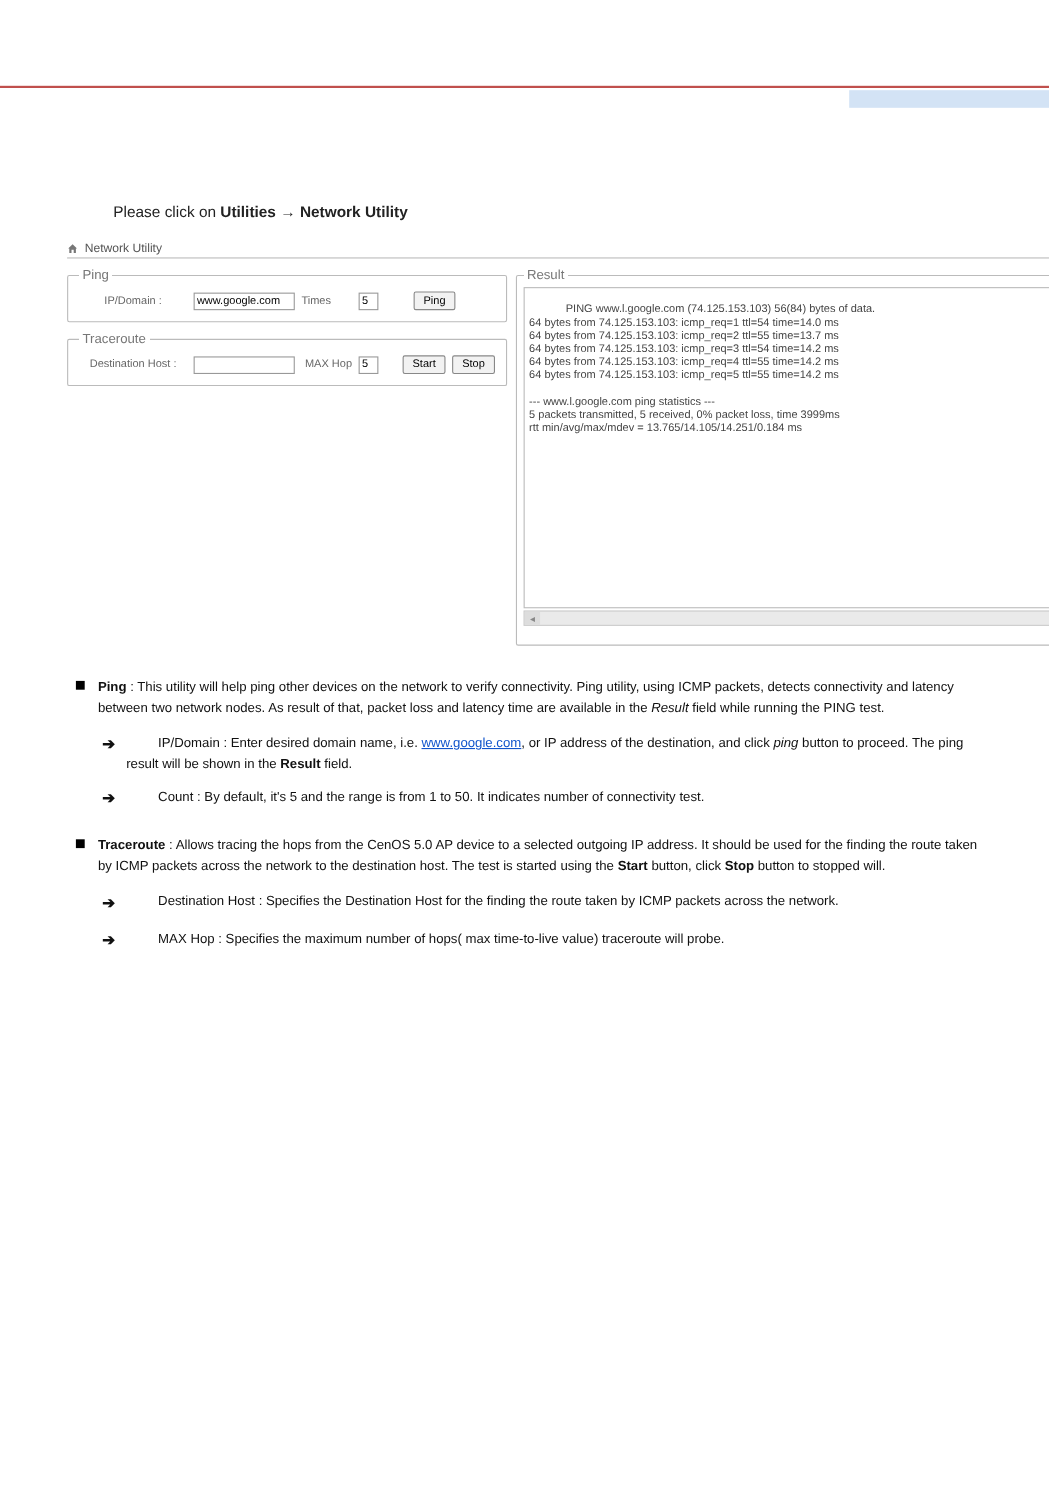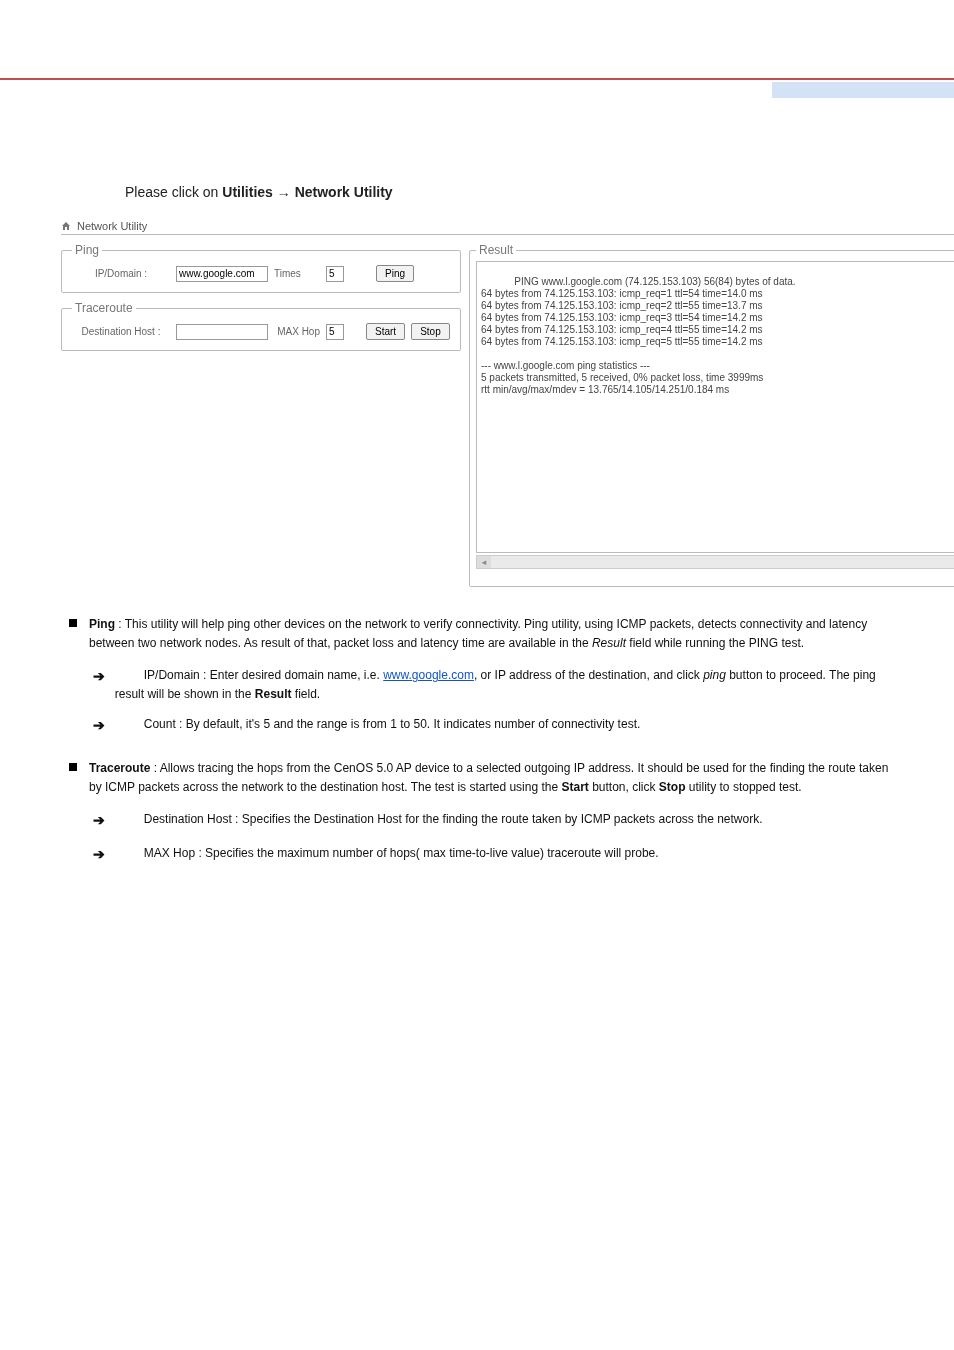--- a/index.html
+++ b/index.html
@@ -5,21 +5,21 @@
   * { box-sizing: border-box; margin: 0; padding: 0; }
   html, body { width: 954px; background: #fff; font-family: Arial, Helvetica, sans-serif; color: #222; }
   body { padding: 0; }
 
   
   .top-rule { height: 2px; background: #c0504d; margin: 78px 0 0 0; }
   .blue-bar { position: absolute; right: 0; top: 82px; width: 182px; height: 16px; background: #d3e3f5; }
 
   .content { width: 924px; margin: 0 auto; position: relative; }
 
-  .section-heading { margin-top: 104px; margin-left: 110px; font-size: 14px; }
+  .section-heading { margin-top: 104px; margin-left: 88px; font-size: 14px; }
   .section-heading .arrow { font-weight: bold; }
   .section-heading strong { font-weight: bold; }
 
   
   .shot {
     margin: 20px 0 0 46px;
     width: 1004px;
     max-width: 1004px;
   }
   .panel-title-row { display: flex; align-items: center; gap: 6px; font-size: 11px; color: #555; margin-left: 0; }
@@ -167,21 +167,21 @@
     <div class="sub">
       <span class="arr">➔</span>
       <div class="text">
         <span class="label">Count</span><span> : By default, it's 5 and the range is from 1 to 50. It indicates number of connectivity test.</span>
       </div>
     </div>
 
     <div class="item" style="margin-top:22px">
       <span class="sq"></span>
       <div class="text">
-        <span class="label">Traceroute</span><span> : Allows tracing the hops from the CenOS 5.0 AP device to a selected outgoing IP address. It should be used for the finding the route taken by ICMP packets across the network to the destination host. The test is started using the </span><strong>Start</strong><span> button, click </span><strong>Stop</strong><span> utility to stopped test.</span>
+        <span class="label">Traceroute</span><span> : Allows tracing the hops from the CenOS 5.0 AP device to a selected outgoing IP address. It should be used for the finding the route taken by ICMP packets across the network to the destination host. The test is started using the </span><strong>Start</strong><span> button, click </span><strong>Stop</strong><span> button to stopped will.</span>
       </div>
     </div>
 
     <div class="sub">
       <span class="arr">➔</span>
       <div class="text">
         <span class="label">Destination Host</span><span> : Specifies the Destination Host for the finding the route taken by ICMP packets across the network.</span>
       </div>
     </div>
 

